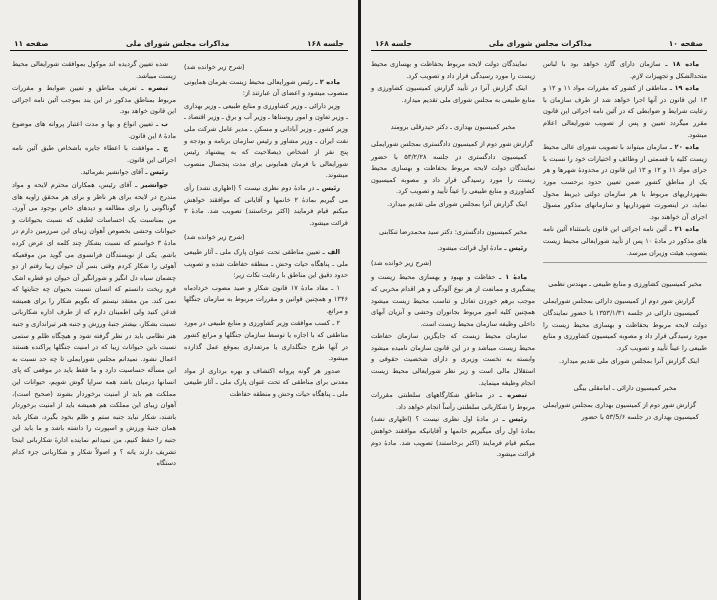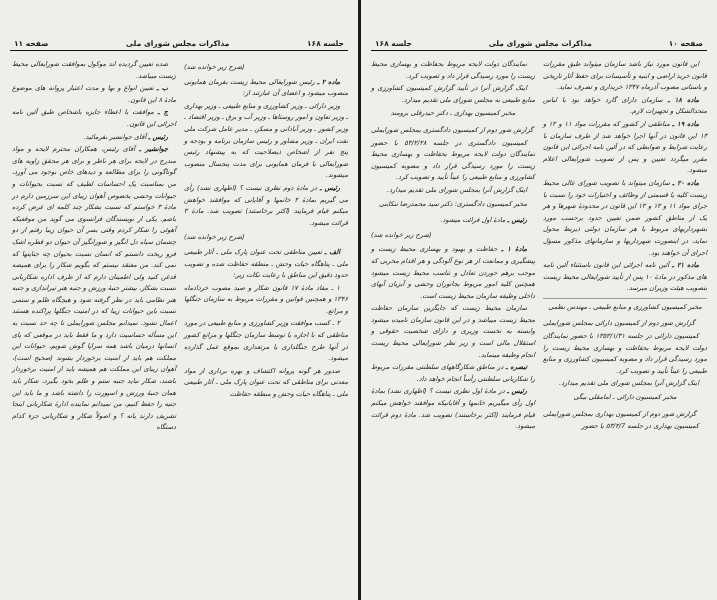--- a/index.html
+++ b/index.html
@@ -20,26 +20,26 @@
     display:flex; flex-direction:row; justify-content:space-between; align-items:flex-end;
     border-bottom:1.5px solid #111; padding:0 4px 2px 4px; height:14px;
     font-size:7.5px; font-weight:bold; direction:rtl;
   }
   .page-header span { white-space:nowrap;margin-top:48px; }
   .columns {
     display:flex; flex-direction:row; direction:rtl; gap:8px; margin-top:8px;
   }
   .col {
     width:164px; direction:rtl; text-align:justify;
-    font-size:6.6px; line-height:11.6px; font-family:"DejaVu Sans", sans-serif;font-style:italic;
+    font-size:6.6px; line-height:11.6px; font-family:"DejaVu Sans", sans-serif;
   }
   .col p { margin:0 0 1px 0; text-indent:8px; }
   .col .center { text-align:left; text-indent:0; margin:3px 0; }
   .col b { font-weight:bold; }
-  .col .sig { text-align:center; text-indent:0; margin:2px 0 5px 0; }
+  .col .sig { text-align:center; text-indent:0; margin:16px 0 5px 0; }
   .col .report { text-align:left; text-indent:0; margin:5px 0 1px 0; }
   .col .rule { border-top:0.8px solid #999; margin:3px 0; height:0; }
 </style>
 </head>
 <body>
 
 <div class="spread">
 
   <div class="page left">
     <div class="page-header">
@@ -54,49 +54,49 @@
           <p><span>وزیر دارائی ـ وزیر کشاورزی و منابع طبیعی ـ وزیر بهداری ـ وزیر تعاون و امور روستاها ـ وزیر آب و برق ـ وزیر اقتصاد ـ وزیر کشور ـ وزیر آبادانی و مسکن ـ مدیر عامل شرکت ملی نفت ایران ـ وزیر مشاور و رئیس سازمان برنامه و بودجه و پنج نفر از اشخاص ذیصلاحیت که به پیشنهاد رئیس شورایعالی با فرمان همایونی برای مدت پنجسال منصوب میشوند.</span></p>
           <p><b>رئیس ـ</b><span> در مادهٔ دوم نظری نیست ؟ (اظهاری نشد) رأی می گیریم بمادهٔ ۲ خانمها و آقایانی که موافقند خواهش میکنم قیام فرمایند (اکثر برخاستند) تصویب شد. مادهٔ ۳ قرائت میشود.</span></p>
           <p class="center"><span>(شرح زیر خوانده شد)</span></p>
           <p><b>الف ـ</b><span> تعیین مناطقی تحت عنوان پارک ملی ـ آثار طبیعی ملی ـ پناهگاه حیات وحش ـ منطقه حفاظت شده و تصویب حدود دقیق این مناطق با رعایت نکات زیر:</span></p>
           <p><span>۱ ـ مفاد مادهٔ ۱۷ قانون شکار و صید مصوب خردادماه ۱۳۴۶ و همچنین قوانین و مقررات مربوط به سازمان جنگلها و مراتع.</span></p>
           <p><span>۲ ـ کسب موافقت وزیر کشاورزی و منابع طبیعی در مورد مناطقی که با اجازه یا توسط سازمان جنگلها و مراتع کشور در آنها طرح جنگلداری یا مرتعداری بموقع عمل گذارده میشود.</span></p>
           <p><span>صدور هر گونه پروانه اکتشاف و بهره برداری از مواد معدنی برای مناطقی که تحت عنوان پارک ملی ـ آثار طبیعی ملی ـ پناهگاه حیات وحش و منطقه حفاظت</span></p>
         </div>
       <div class="col">
           <p><span>شده تعیین گردیده اند موکول بموافقت شورایعالی محیط زیست میباشد.</span></p>
+          <p><b>تبصره ـ</b><span> تعریف مناطق و تعیین ضوابط و مقررات مربوط بمناطق مذکور در این بند بموجب آئین نامه اجرائی این قانون خواهد بود.</span></p>
           <p><b>ب ـ</b><span> تعیین انواع و بها و مدت اعتبار پروانه های موضوع مادهٔ ۸ این قانون.</span></p>
           <p><b>ج ـ</b><span> موافقت با اعطاء جایزه باشخاص طبق آئین نامه اجرائی این قانون.</span></p>
           <p><b>رئیس ـ</b><span> آقای جوانشیر بفرمائید.</span></p>
           <p><b>جوانشیر ـ</b><span> آقای رئیس، همکاران محترم لایحه و مواد مندرج در لایحه برای هر ناظر و برای هر محقق زاویه های گوناگونی را برای مطالعه و دیدهای خاص بوجود می آورد، من بمناسبت یک احساسات لطیف که نسبت بحیوانات و حیوانات وحشی بخصوص آهوان زیبای این سرزمین دارم در مادهٔ ۳ خواستم که نسبت بشکار چند کلمه ای عرض کرده باشم. یکی از نویسندگان فرانسوی می گوید من موقعیکه آهوئی را شکار کردم وقتی بسر آن حیوان زیبا رفتم از دو چشمان سیاه دل انگیز و شورانگیز آن حیوان دو قطره اشک فرو ریخت دانستم که انسان نسبت بحیوان چه جنایتها که نمی کند. من معتقد نیستم که بگویم شکار را برای همیشه قدغن کنید ولی اطمینان دارم که از طرف اداره شکاربانی نسبت بشکار، بیشتر جنبهٔ ورزش و جنبه هنر تیراندازی و جنبه هنر نظامی باید در نظر گرفته شود و هیچگاه ظلم و ستمی نسبت باین حیوانات زیبا که در امنیت جنگلها پراکنده هستند اعمال نشود. نمیدانم مجلس شورایملی تا چه حد نسبت به این مسأله حساسیت دارد و ما فقط باید در موقعی که پای انسانها درمیان باشد همه سراپا گوش شویم، حیوانات این مملکت هم باید از امنیت برخوردار بشوند (صحیح است)، آهوان زیبای این مملکت هم همیشه باید از امنیت برخوردار باشند، شکار نباید جنبه ستم و ظلم بخود بگیرد، شکار باید همان جنبهٔ ورزش و اسپورت را داشته باشد و ما باید این جنبه را حفظ کنیم، من نمیدانم نماینده ادارهٔ شکاربانی اینجا تشریف دارند یانه ؟ و اصولاً شکار و شکاربانی جزء کدام دستگاه</span></p>
         </div>
     </div>
   </div>
 
   <div class="page right">
     <div class="page-header">
       <span>صفحه ۱۰</span>
       <span>مذاکرات مجلس شورای ملی</span>
       <span>جلسه ۱۶۸</span>
     </div>
     <div class="columns">
       <div class="col">
-          <p><span>این قانون مورد نیاز باشد سازمان میتواند طبق مقررات قانون خرید اراضی و ابنیه و تأسیسات برای حفظ آثار تاریخی و باستانی مصوب آذرماه ۱۳۴۷ خریداری و تصرف نماید.</span></p>
           <p><b>ماده ۱۸ ـ</b><span> سازمان دارای گارد خواهد بود با لباس متحدالشکل و تجهیزات لازم.</span></p>
           <p><b>ماده ۱۹ ـ</b><span> مناطقی از کشور که مقررات مواد ۱۱ و ۱۲ و ۱۳ این قانون در آنها اجرا خواهد شد از طرف سازمان با رعایت شرایط و ضوابطی که در آئین نامه اجرائی این قانون مقرر میگردد تعیین و پس از تصویب شورایعالی اعلام میشود.</span></p>
           <p><b>ماده ۲۰ ـ</b><span> سازمان میتواند با تصویب شورای عالی محیط زیست کلیه یا قسمتی از وظائف و اختیارات خود را نسبت با جرای مواد ۱۱ و ۱۲ و ۱۳ این قانون در محدودهٔ شهرها و هر یک از مناطق کشور ضمن تعیین حدود برحسب مورد بشهرداریهای مربوط یا هر سازمان دولتی ذیربط محول نماید، در اینصورت شهرداریها و سازمانهای مذکور مسؤل اجرای آن خواهند بود.</span></p>
           <p><b>ماده ۲۱ ـ</b><span> آئین نامه اجرائی این قانون باستثناء آئین نامه های مذکور در مادهٔ ۱۰ پس از تأیید شورایعالی محیط زیست بتصویب هیئت وزیران میرسد.</span></p>
           <div class="rule"></div>
           <p class="sig"><span>مخبر کمیسیون کشاورزی و منابع طبیعی ـ مهندس نظمی</span></p>
           <p class="report"><span>گزارش شور دوم از کمیسیون دارائی بمجلس شورایملی</span></p>
           <p><span>کمیسیون دارائی در جلسه ۱۳۵۳/۱/۳۱ با حضور نمایندگان دولت لایحه مربوط بحفاظت و بهسازی محیط زیست را مورد رسیدگی قرار داد و مصوبه کمیسیون کشاورزی و منابع طبیعی را عیناً تأیید و تصویب کرد.</span></p>
           <p><span>اینک گزارش آنرا بمجلس شورای ملی تقدیم میدارد.</span></p>
           <p class="sig"><span>مخبر کمیسیون دارائی ـ امامقلی بیگی</span></p>
           <p class="report"><span>گزارش شور دوم از کمیسیون بهداری بمجلس شورایملی</span></p>
-          <p><span>کمیسیون بهداری در جلسه ۵۳/۲/7 با حضور</span></p>
+          <p><span>کمیسیون بهداری در جلسه ۵۳/5/۶ با حضور</span></p>
         </div>
       <div class="col">
           <p><span>نمایندگان دولت لایحه مربوط بحفاظت و بهسازی محیط زیست را مورد رسیدگی قرار داد و تصویب کرد.</span></p>
           <p><span>اینک گزارش آنرا در تأیید گزارش کمیسیون کشاورزی و منابع طبیعی به مجلس شورای ملی تقدیم میدارد.</span></p>
           <p class="sig"><span>مخبر کمیسیون بهداری ـ دکتر حیدرقلی برومند</span></p>
           <p class="report"><span>گزارش شور دوم از کمیسیون دادگستری بمجلس شورایملی</span></p>
           <p><span>کمیسیون دادگستری در جلسه ۵۳/۲/۲۸ با حضور نمایندگان دولت لایحه مربوط بحفاظت و بهسازی محیط زیست را مورد رسیدگی قرار داد و مصوبه کمیسیون کشاورزی و منابع طبیعی را عیناً تأیید و تصویب کرد.</span></p>
           <p><span>اینک گزارش آنرا بمجلس شورای ملی تقدیم میدارد.</span></p>
           <p class="sig"><span>مخبر کمیسیون دادگستری: دکتر سید محمدرضا تنکابنی</span></p>
           <p><b>رئیس ـ</b><span> مادهٔ اول قرائت میشود.</span></p>

